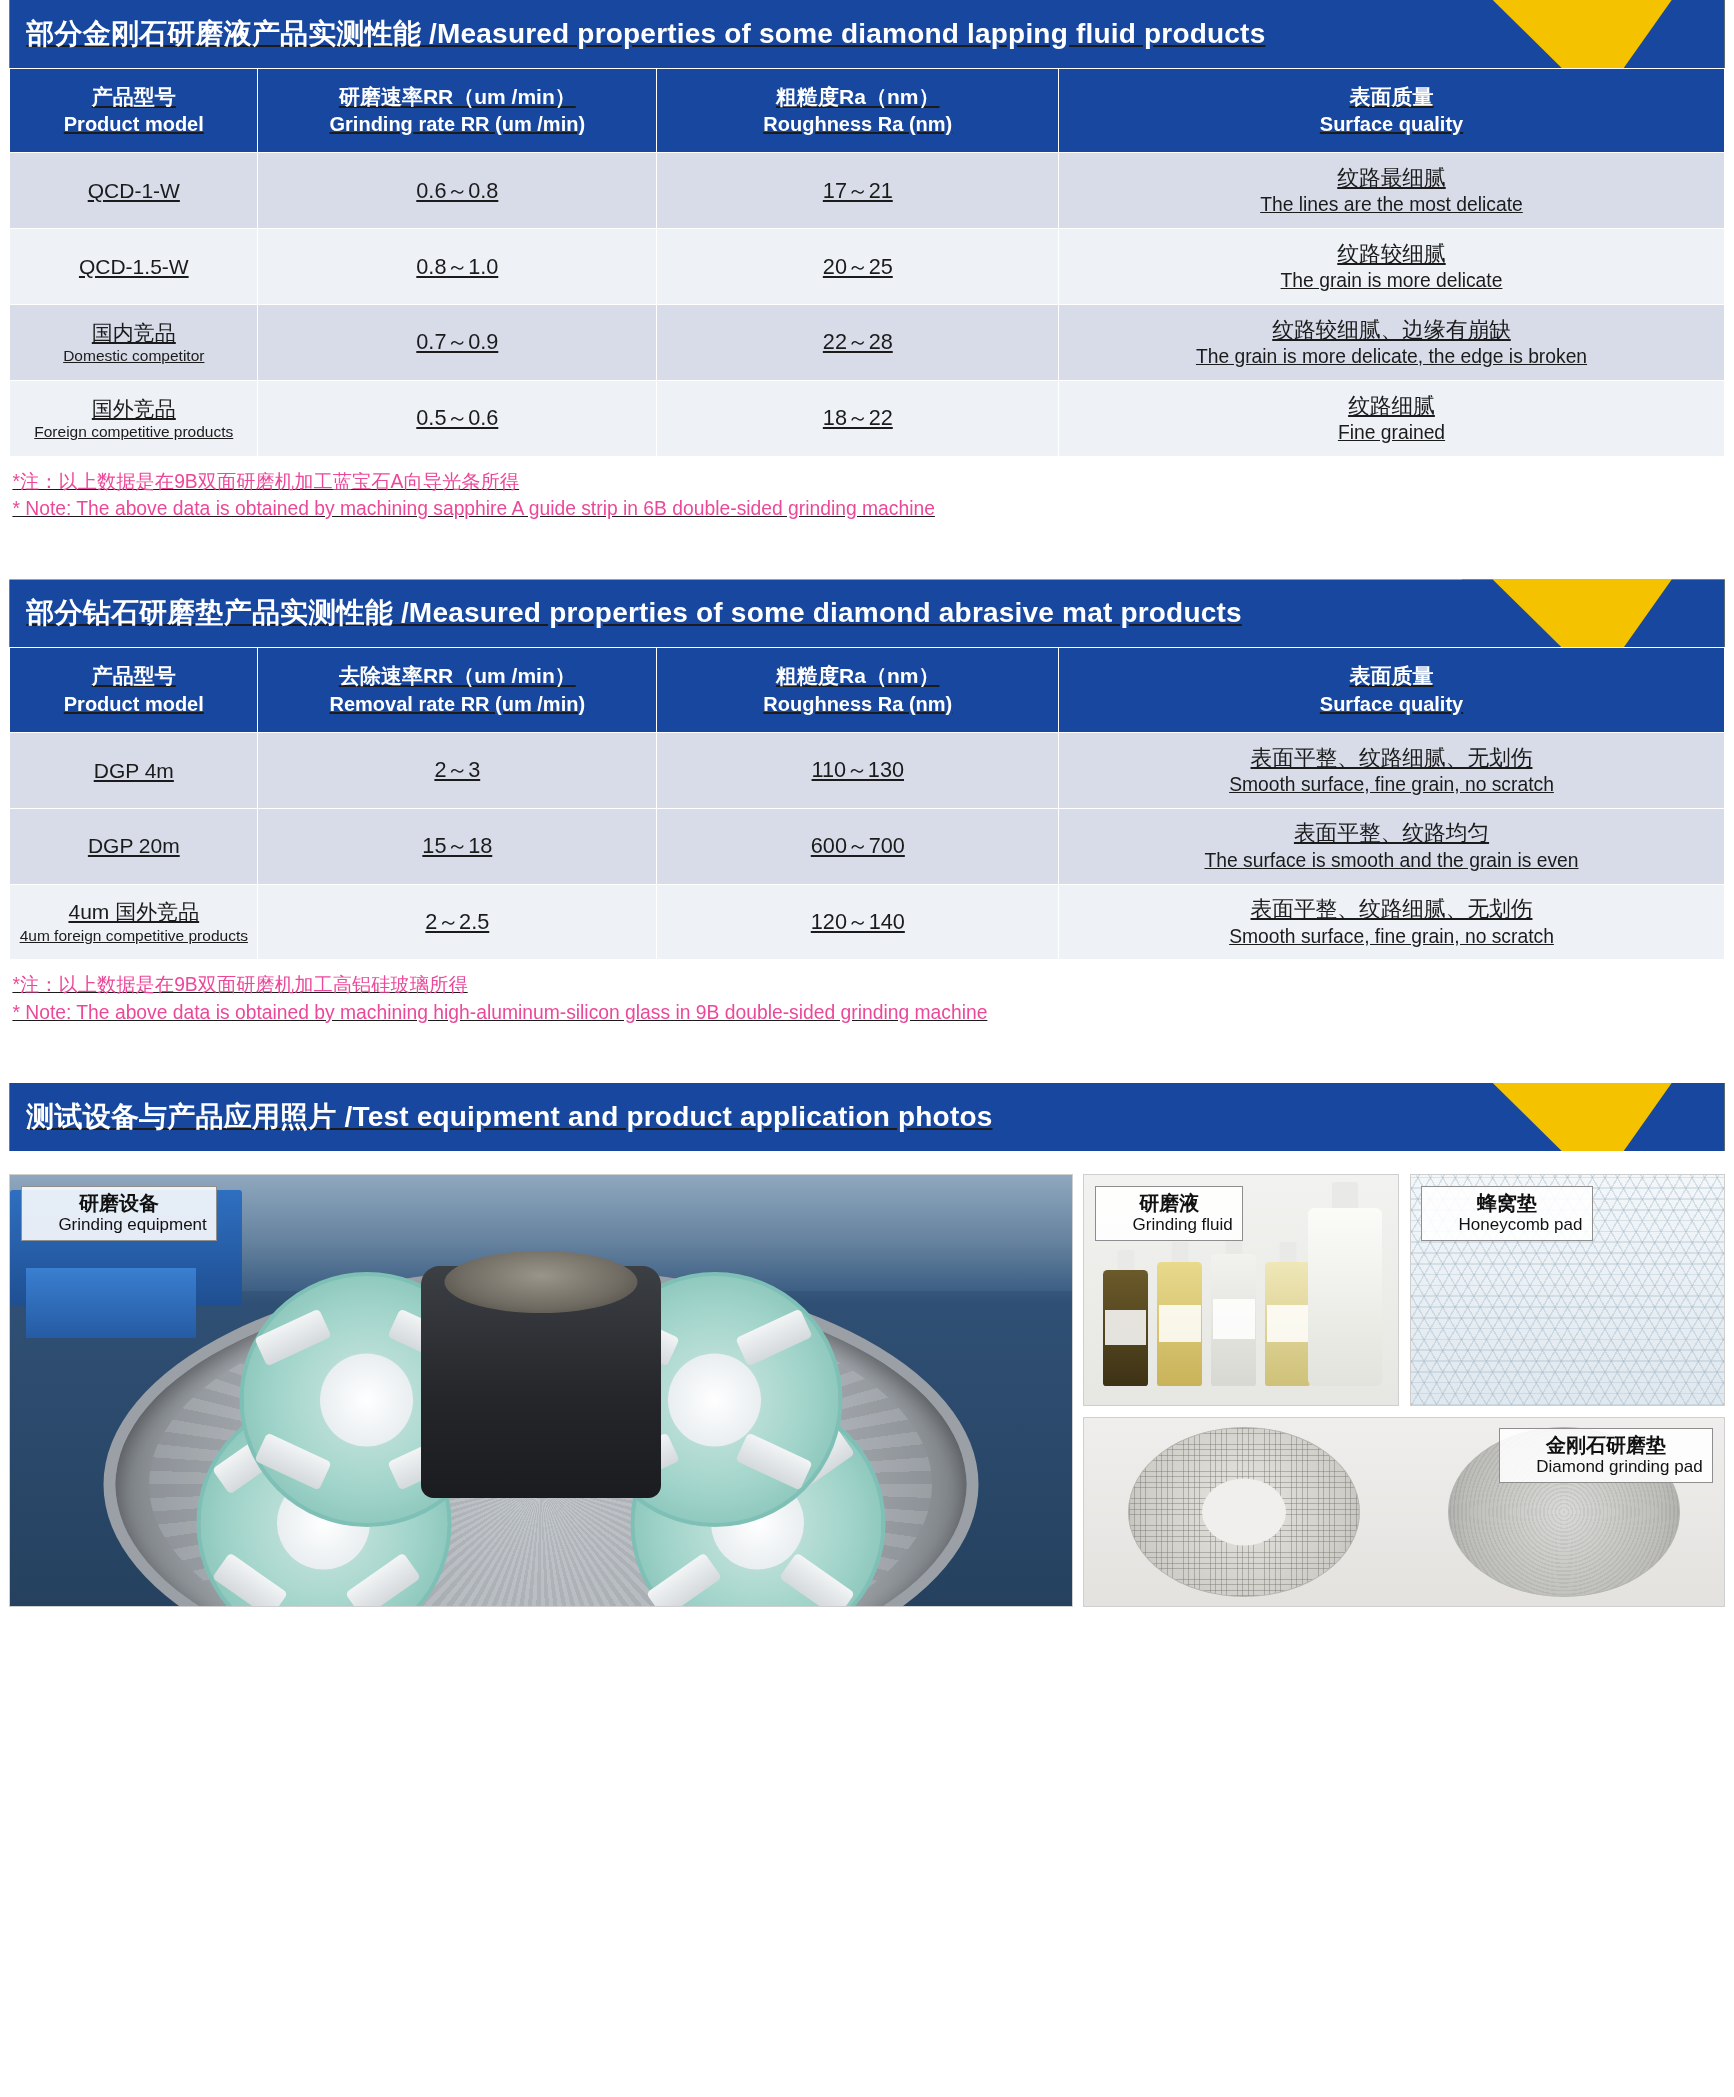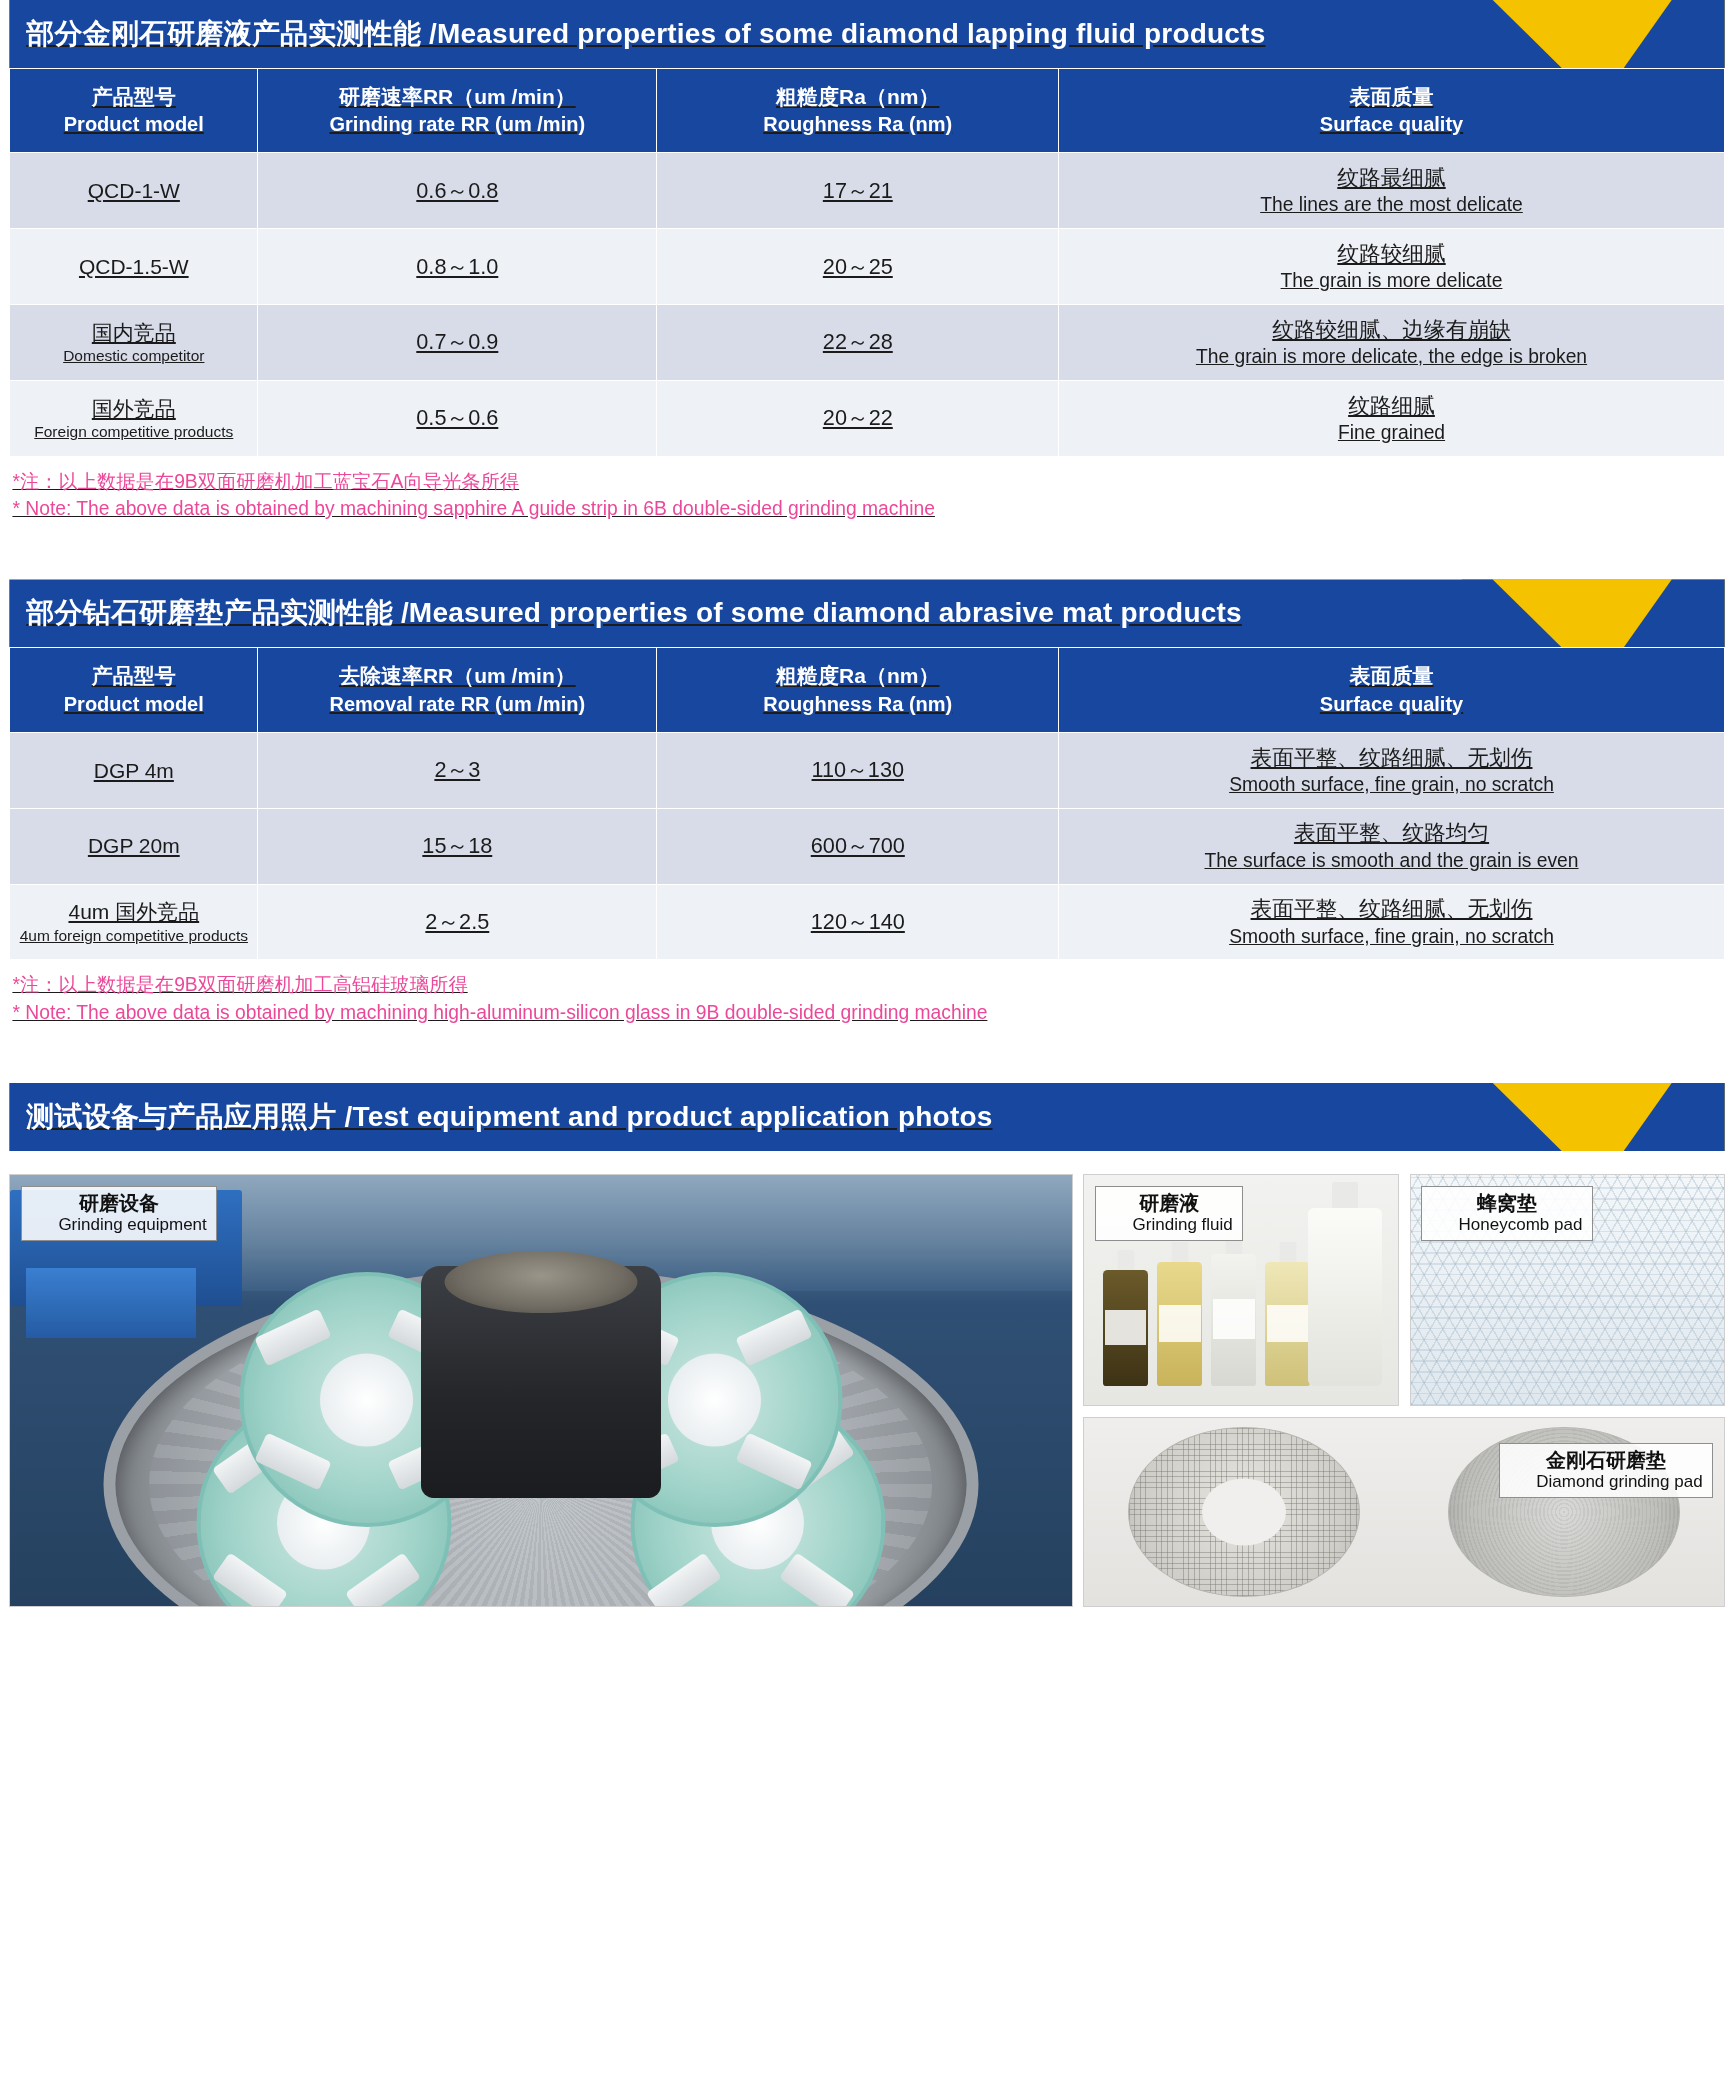--- a/index.html
+++ b/index.html
@@ -338,21 +338,21 @@
           <span class="cn">纹路较细腻、边缘有崩缺</span>
           <span class="en">The grain is more delicate, the edge is broken</span>
         </td>
       </tr>
       <tr class="row-b">
         <td class="model">
           <span class="cn">国外竞品</span>
           <span class="en">Foreign competitive products</span>
         </td>
         <td>0.5～0.6</td>
-        <td>20～22</td>
+        <td>18～22</td>
         <td class="qual">
           <span class="cn">纹路细腻</span>
           <span class="en">Fine grained</span>
         </td>
       </tr>
     </tbody>
   </table>
 
   <div class="note">
     <span class="l1">*注：以上数据是在9B双面研磨机加工蓝宝石A向导光条所得</span>
@@ -530,21 +530,21 @@
             <span class="cn">蜂窝垫</span>
             <span class="en">Honeycomb pad</span>
           </div>
         </div>
 
       </div>
 
       <div class="ph pads">
         <div class="pad-disc mesh with-hole"></div>
         <div class="pad-disc"></div>
-        <div class="cap" style="left:auto; right:10.8px; top:25px;">
+        <div class="cap" style="left:auto; right:10.8px; top:10px;">
           <span class="cn">金刚石研磨垫</span>
           <span class="en">Diamond grinding pad</span>
         </div>
       </div>
 
     </div>
   </div>
 
 </div>
 

